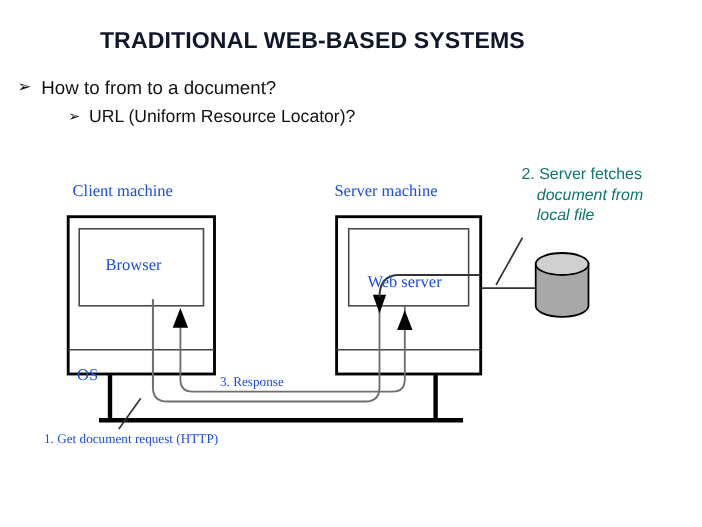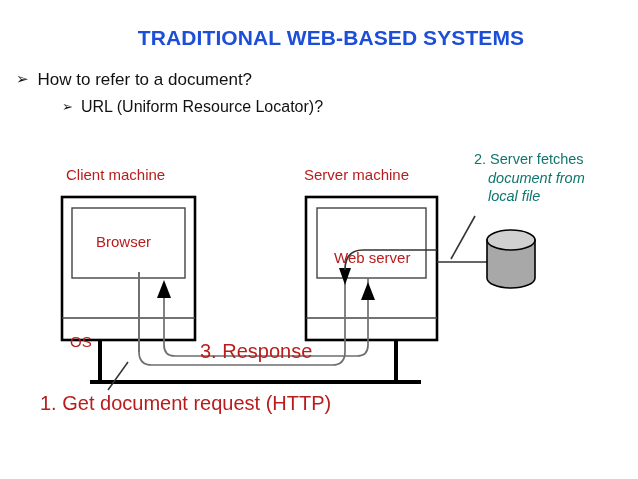--- a/index.html
+++ b/index.html
@@ -16,23 +16,22 @@
     overflow: hidden;
   }
   #slide-title {
     position: absolute;
     left: 0;
     top: 26px;
     width: 568px;
     text-align: center;
     font-size: 21px;
     font-weight: bold;
-    color: #1d4ed8;
+    color: #0f172a;
     letter-spacing: 0.1px;
-    padding-left: 47px;
   }
   .bullet-row {
     position: absolute;
     display: flex;
     align-items: baseline;
     color: #111111;
   }
   .bullet-l1 {
     left: 16px;
     top: 70px;
@@ -61,44 +60,45 @@
   #diagram {
     position: absolute;
     left: 0;
     top: 140px;
     width: 638px;
     height: 290px;
   }
   #diagram svg { display: block; }
   .dlabel {
     position: absolute;
-    color: #b91c1c;
+    color: #1d4ed8;
     font-size: 15px;
     white-space: nowrap;
+    font-family: Liberation Serif, serif;
   }
-  .dlabel-sm { font-size: 20px; }
+  .dlabel-sm { font-size: 12px; }
   .note-block {
     position: absolute;
     color: #0f766e;
     font-size: 14.5px;
     line-height: 1.28;
     white-space: nowrap;
   }
   .note-indent { padding-left: 14px; font-style: italic; }
 </style>
 </head>
 <body>
 
 <div id="slide">
 
   <div id="slide-title">TRADITIONAL WEB-BASED SYSTEMS</div>
 
   <div class="bullet-row bullet-l1">
     <span class="bullet-glyph">➢</span>
-    <span class="bullet-text">How to refer to a document?</span>
+    <span class="bullet-text">How to from to a document?</span>
   </div>
 
   <div class="bullet-row bullet-l2">
     <span class="bullet-glyph">➢</span>
     <span class="bullet-text"><span>URL (</span><span class="ital">Uniform Resource Locator</span><span>)?</span></span>
   </div>
 
   <div id="diagram">
 
     <div class="dlabel" style="left:66px; top:26px;">Client machine</div>

